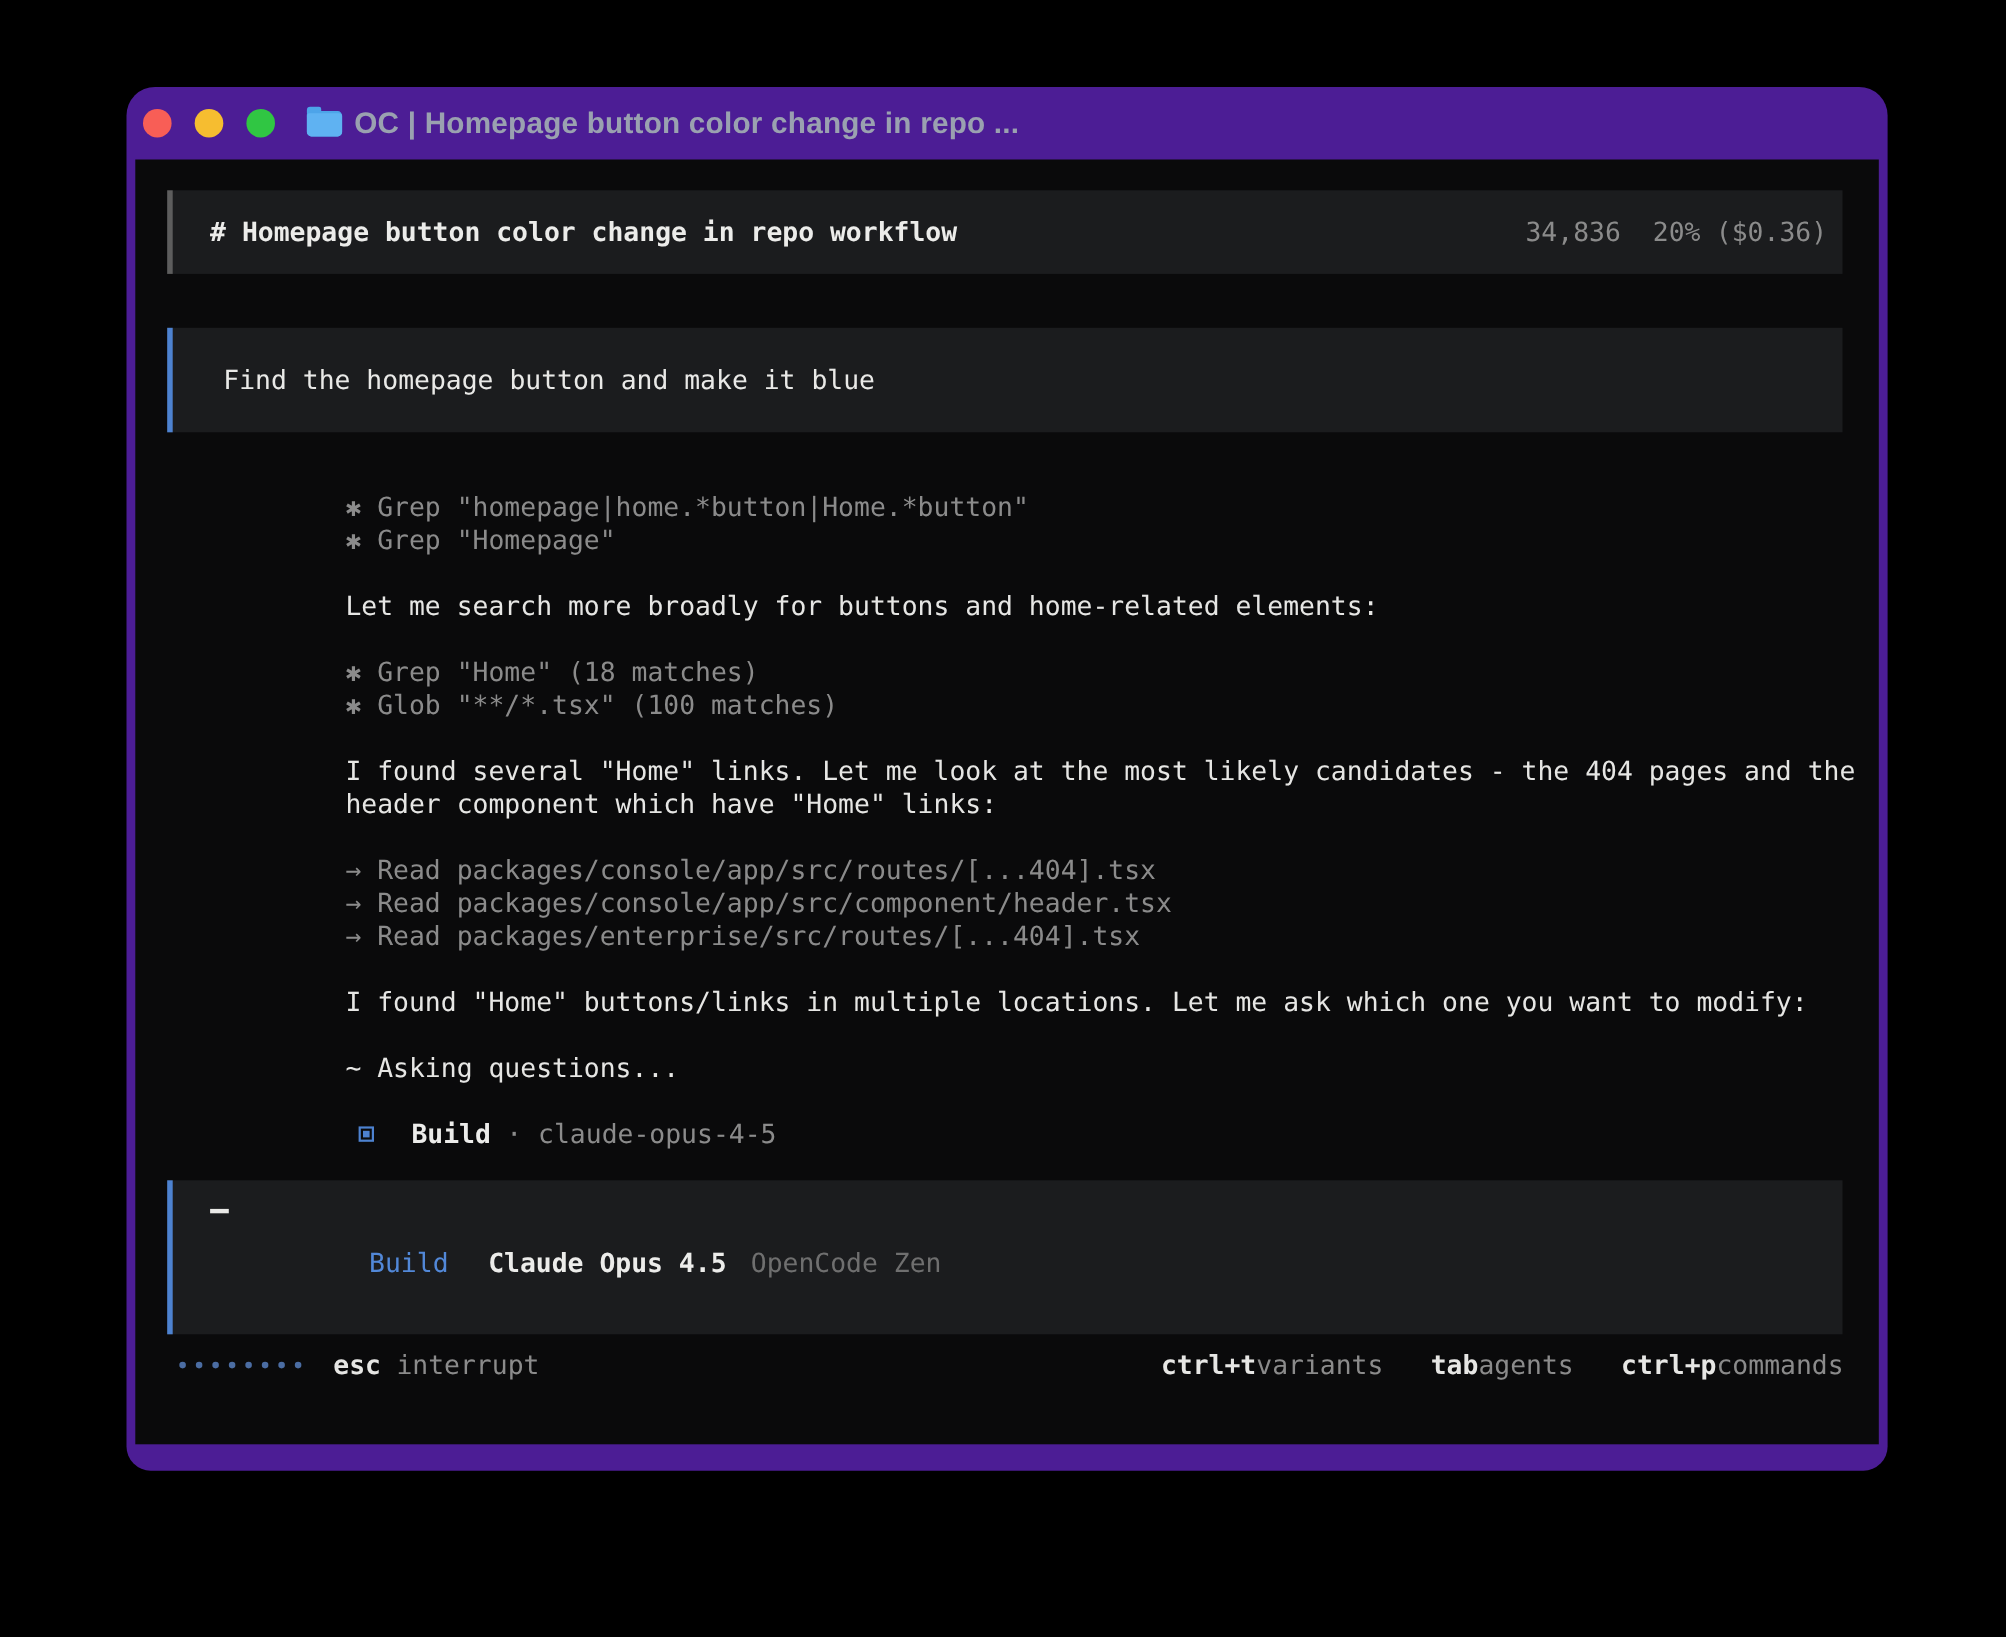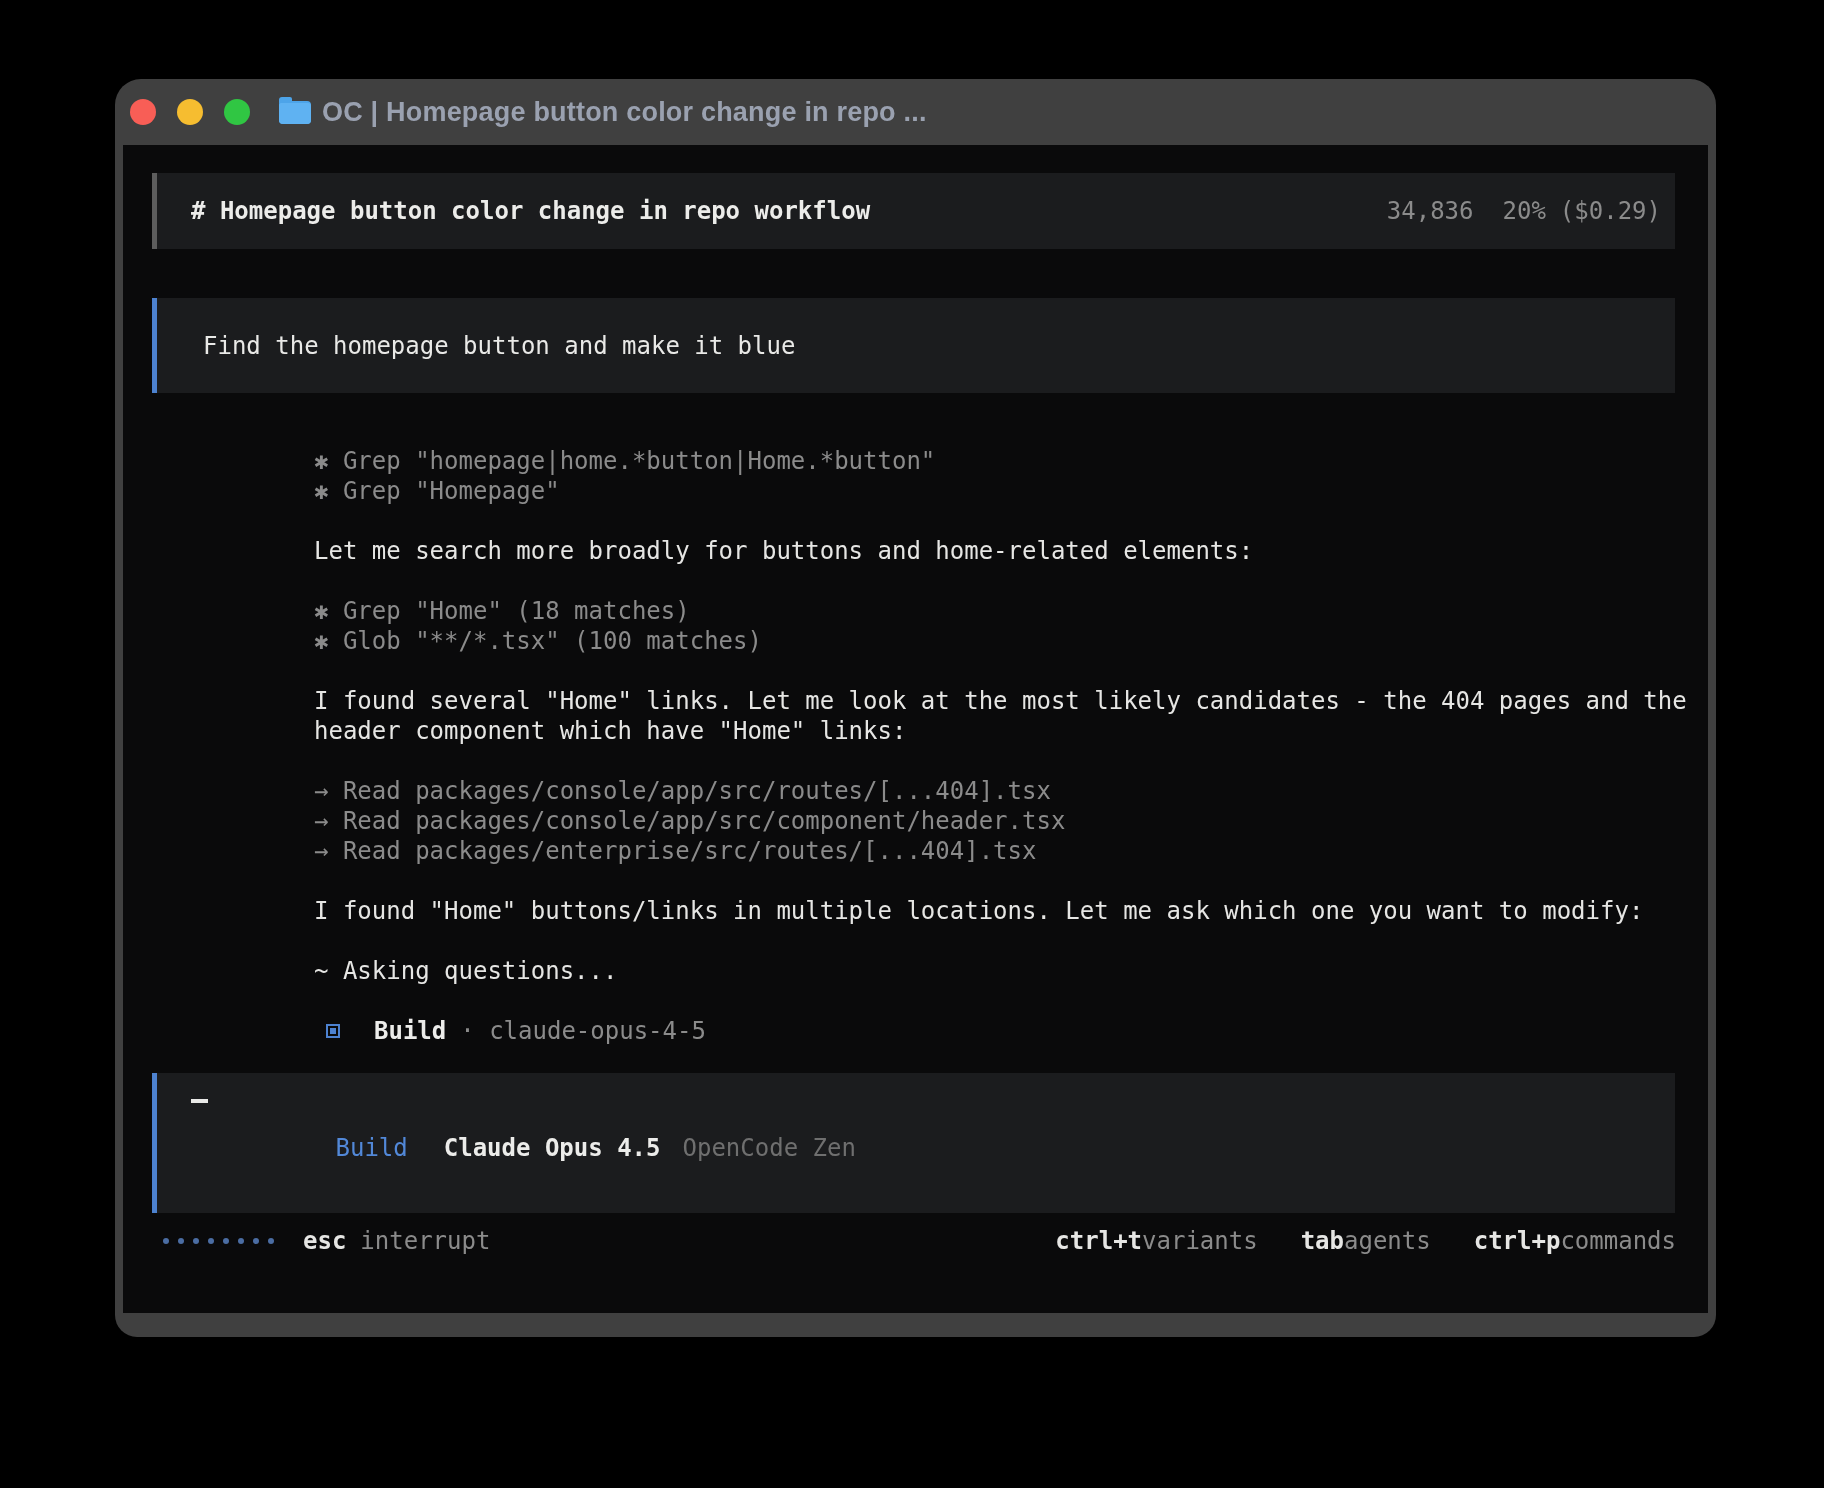--- a/index.html
+++ b/index.html
@@ -2,21 +2,21 @@
 <html><head>
 <meta charset="utf-8">
 <style>
   * { margin:0; padding:0; box-sizing:border-box; }
   html,body { width:1824px; height:1488px; background:#000; overflow:hidden; }
   .stage { position:relative; width:1824px; height:1488px; background:#000;
            font-family:"DejaVu Sans Mono", monospace; }
 
   
   .window { position:absolute; left:115px; top:79px; width:1601px; height:1258px;
-            background:#404040; border-radius:26px 26px 22px 22px; }
+            background:#4c1d95; border-radius:26px 26px 22px 22px; }
   .titlebar { height:66px; display:flex; align-items:center; padding-left:15px;
               font-family:"Liberation Sans", sans-serif; }
   .light { width:26px; height:26px; border-radius:50%; margin-right:21px; }
   .light.red    { background:#f85e56; }
   .light.yellow { background:#f6bd30; }
   .light.green  { background:#30c643; }
   .folder { position:relative; width:32px; height:23px; margin-left:8px; margin-right:11px;
             background:#4da4e9; border-radius:3px 4px 4px 4px; }
   .folder::before { content:""; position:absolute; top:-4px; left:0; width:13px; height:6px;
                     background:#4da4e9; border-radius:3px 2px 0 0; }
@@ -85,21 +85,21 @@
       <span class="light yellow"></span>
       <span class="light green"></span>
       <span class="folder"></span>
       <span class="win-title">OC | Homepage button color change in repo ...</span>
     </div>
 
     <div class="terminal">
 
       <div class="block session-header">
         <span class="session-title"># Homepage button color change in repo workflow</span>
-        <span class="session-stats"><span>34,836</span><span class="stat-gap2">20%</span><span class="stat-gap1">($0.29)</span></span>
+        <span class="session-stats"><span>34,836</span><span class="stat-gap2">20%</span><span class="stat-gap1">($0.36)</span></span>
       </div>
 
       <div class="block user-msg">
         <span>Find the homepage button and make it blue</span>
       </div>
 
       <div class="transcript">
           <div class="line"></div>
           <div class="line t-gray">✱ Grep "homepage|home.*button|Home.*button"</div>
           <div class="line t-gray">✱ Grep "Homepage"</div>

